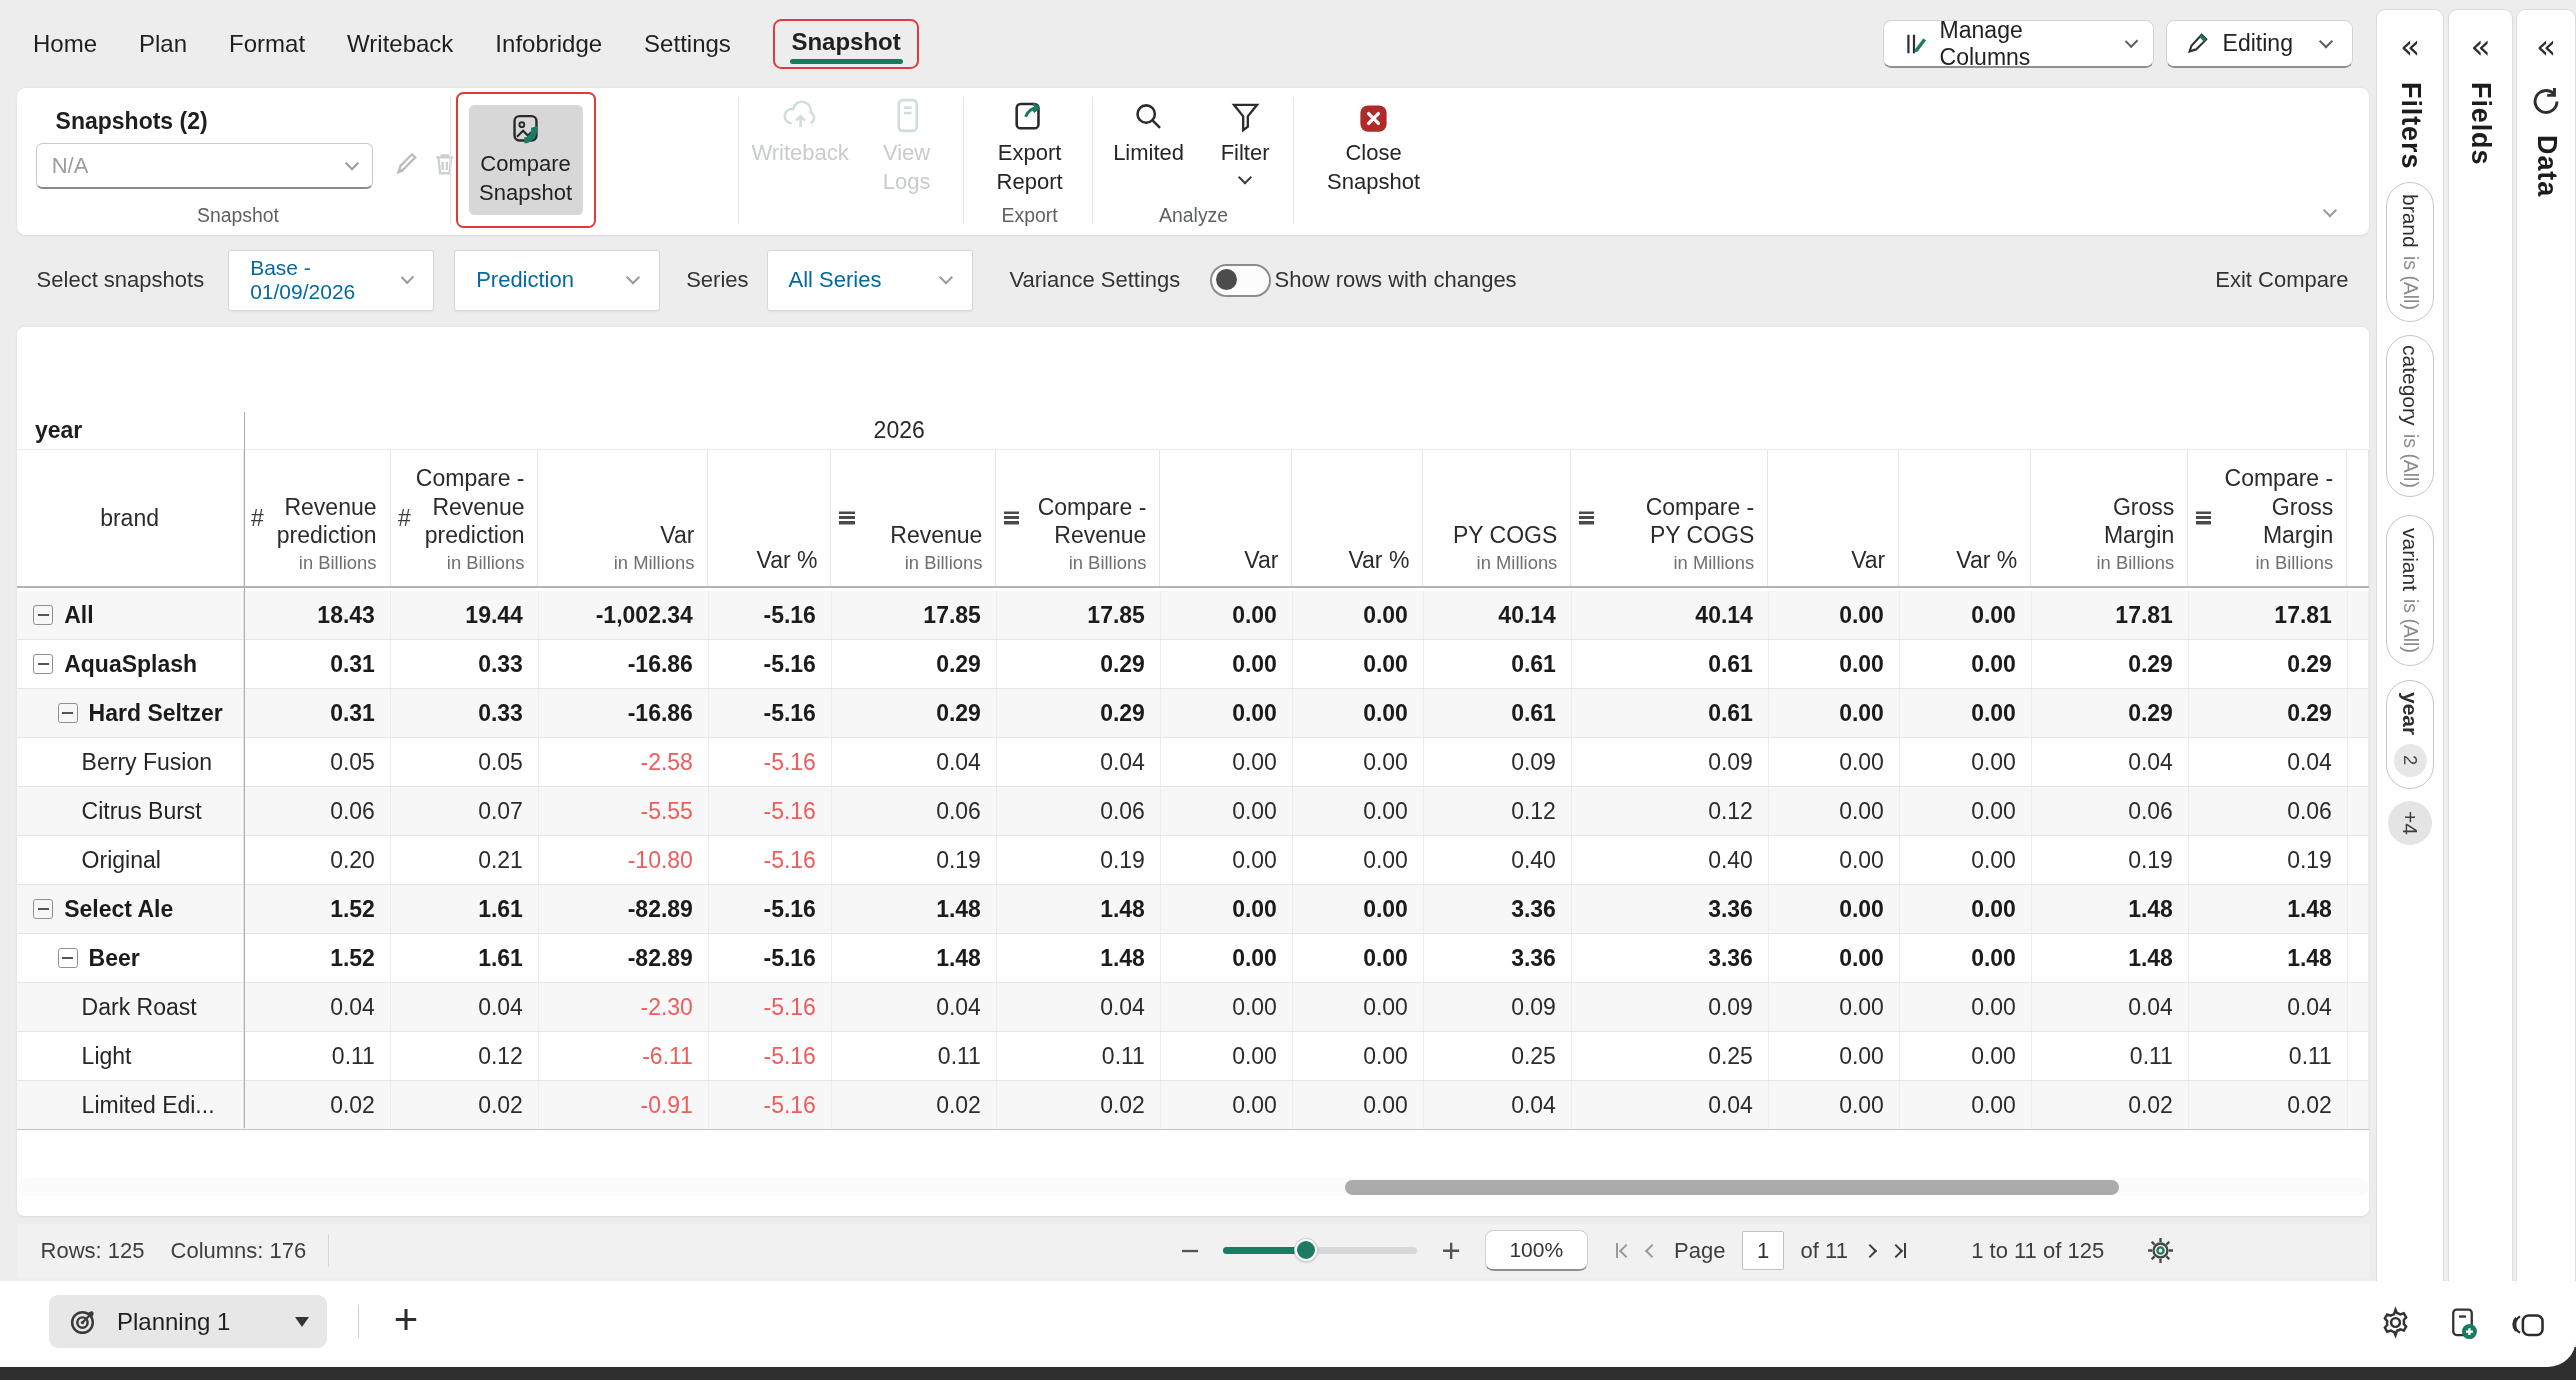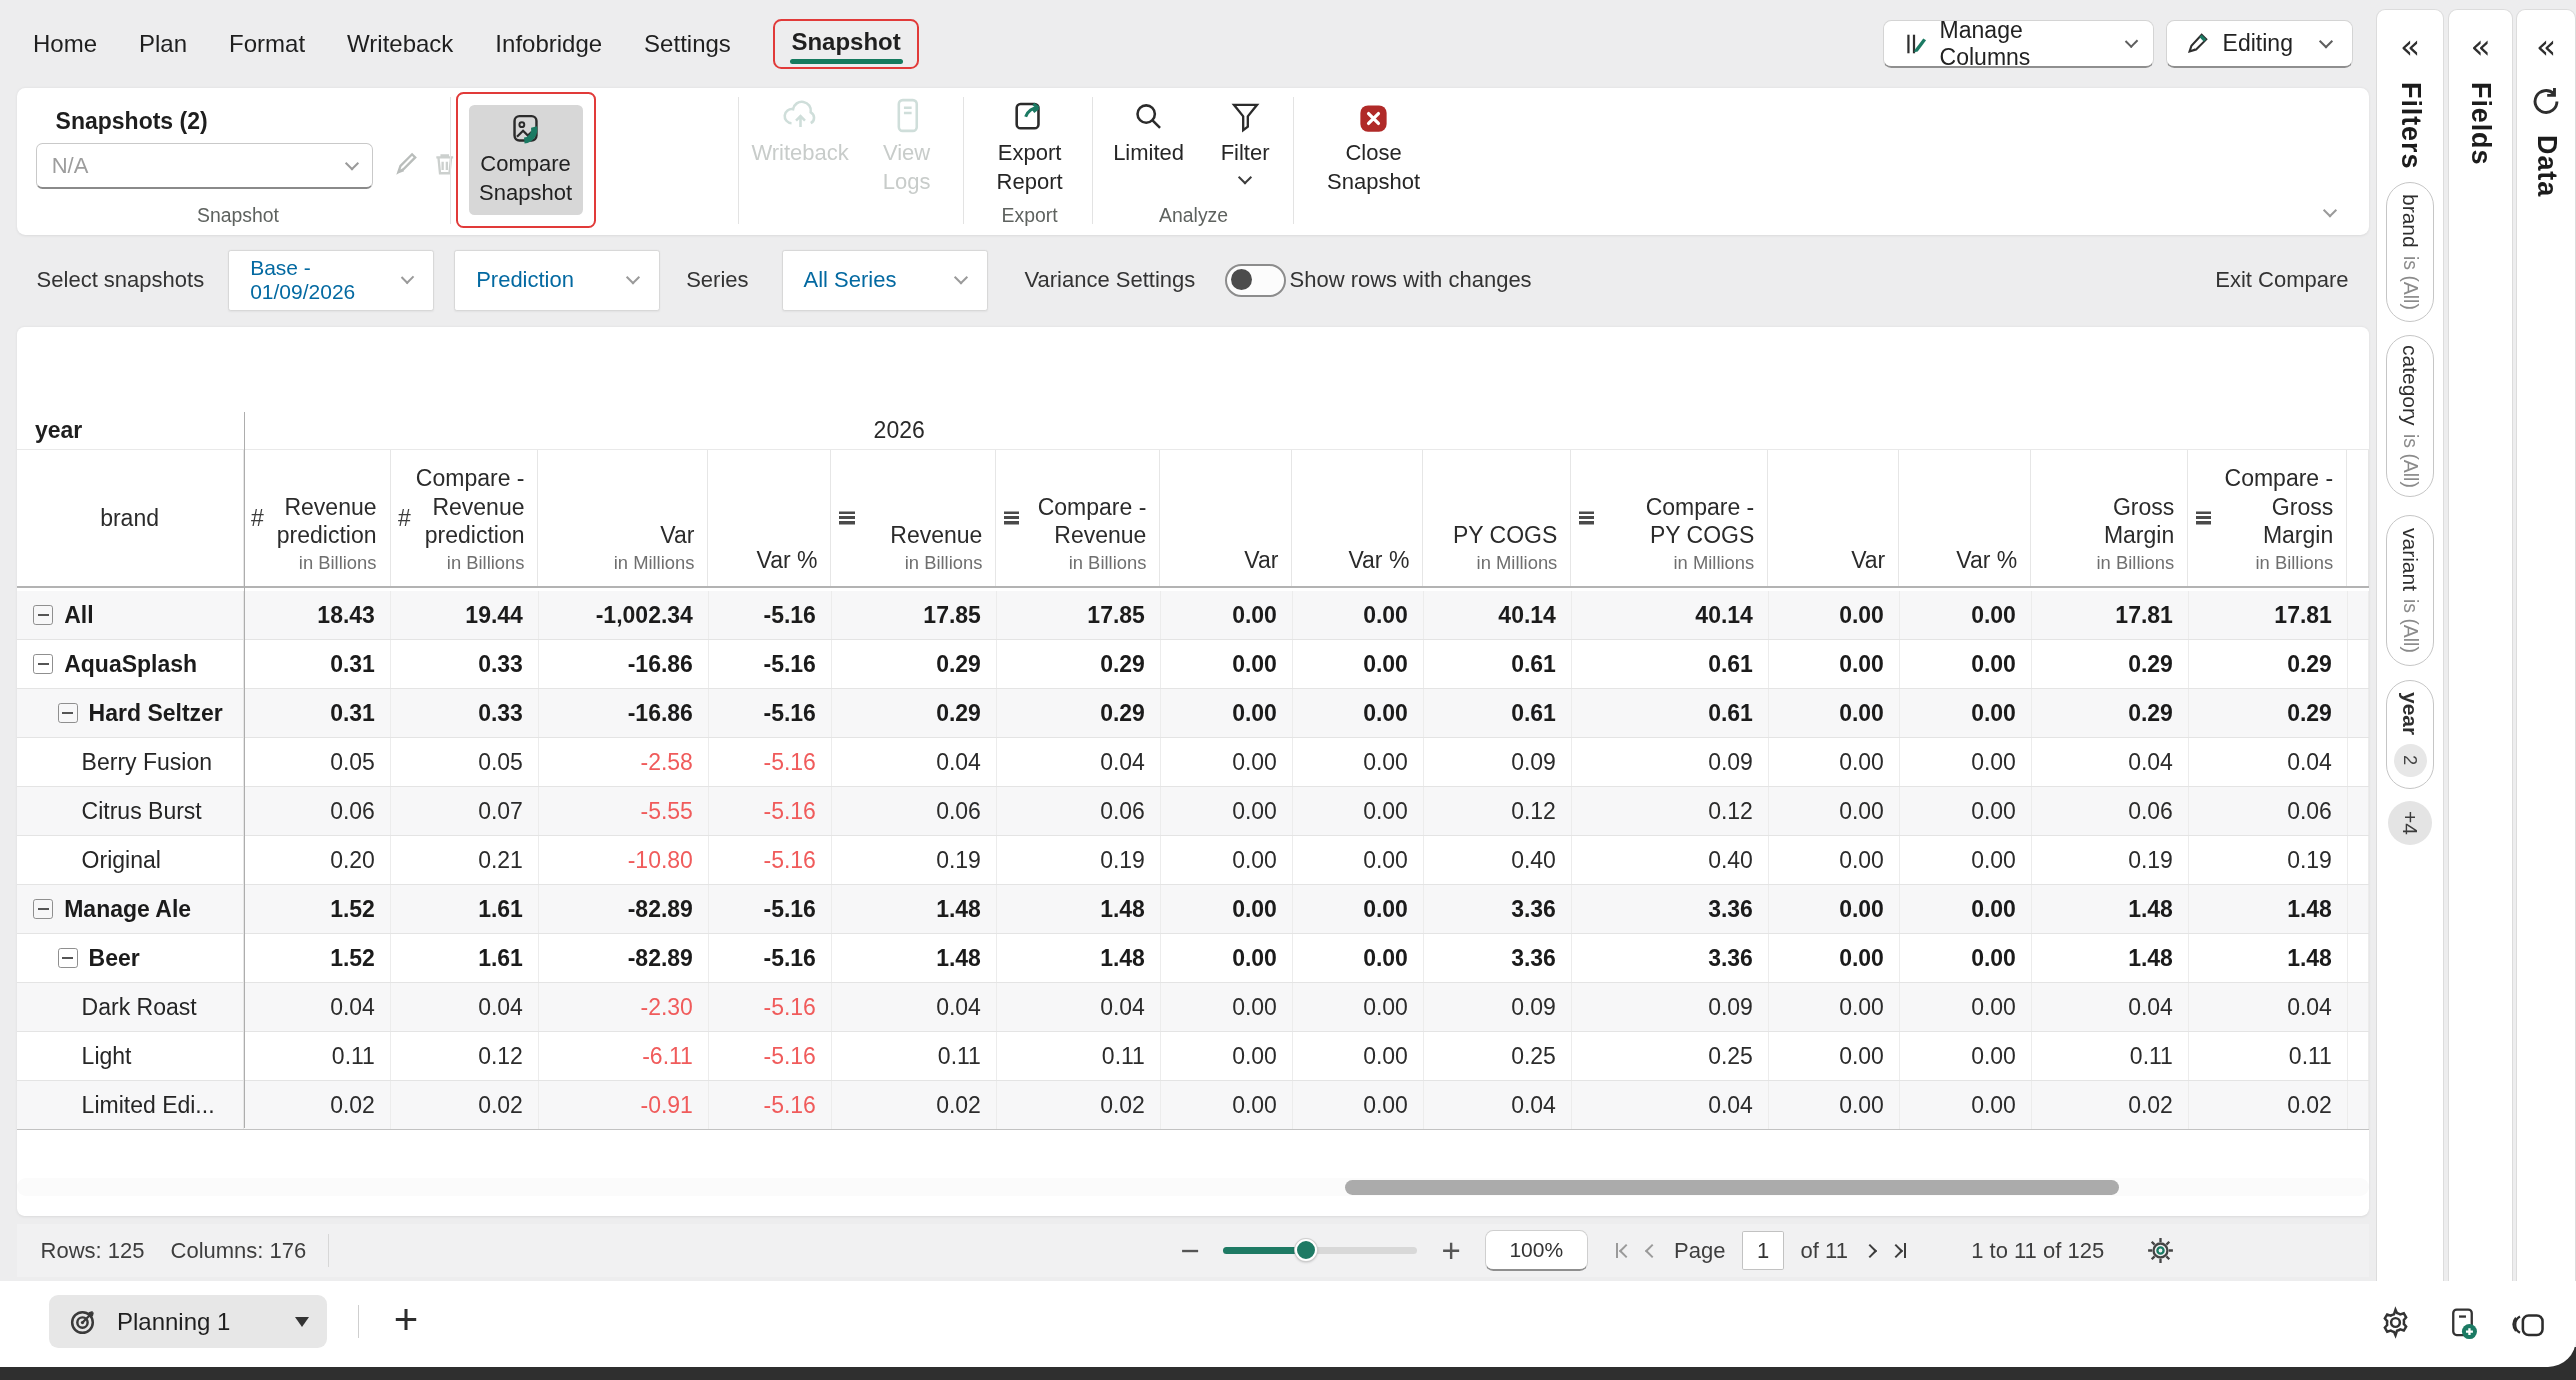--- a/index.html
+++ b/index.html
@@ -308,21 +308,21 @@
     <span class="cbar-label" style="margin-left:20px;">Select snapshots</span>
     <div class="cbar-dd" style="width:206px; margin-left:24px;">
       <span style="font-size:21px;">Base - 01/09/2026</span>
       <span class="chev down gray"></span>
     </div>
     <div class="cbar-dd" style="width:206px; margin-left:20px;">
       <span>Prediction</span>
       <span class="chev down gray"></span>
     </div>
     <span class="cbar-label" style="margin-left:26px;">Series</span>
-    <div class="cbar-dd" style="width:206px; margin-left:33px;">
+    <div class="cbar-dd" style="width:206px; margin-left:18px;">
       <span>All Series</span>
       <span class="chev down gray"></span>
     </div>
     <span class="cbar-label" style="margin-left:37px;">Variance Settings</span>
     <div class="toggle" style="margin-left:29.5px;">
         <span class="knob"></span>
       </div>
     <span class="cbar-label" style="margin-left:3.7px;">Show rows with changes</span>
     <span class="cbar-label" style="margin-left:auto; margin-right:20px;">Exit Compare</span>
   </div>
@@ -523,21 +523,21 @@
           <div class="vcell" style="width: 197px;">0.40</div>
           <div class="vcell" style="width: 131px;">0.00</div>
           <div class="vcell" style="width: 132px;">0.00</div>
           <div class="vcell" style="width: 157px;">0.19</div>
           <div class="vcell" style="width: 159px;">0.19</div>
           <div class="vcell" style="width: 21px;"></div>
         </div>
         <div class="trow zebra bold">
           <div class="bcell" style="width: 227px; padding-left: 16.6px;">
             <span class="expand"></span>
-            <span>Manage Ale</span>
+            <span>Select Ale</span>
           </div>
           <div class="vcell" style="width: 147px;">1.52</div>
           <div class="vcell" style="width: 148px;">1.61</div>
           <div class="vcell neg" style="width: 170px;">-82.89</div>
           <div class="vcell neg" style="width: 123px;">-5.16</div>
           <div class="vcell" style="width: 165px;">1.48</div>
           <div class="vcell" style="width: 164px;">1.48</div>
           <div class="vcell" style="width: 132px;">0.00</div>
           <div class="vcell" style="width: 131px;">0.00</div>
           <div class="vcell" style="width: 148px;">3.36</div>

